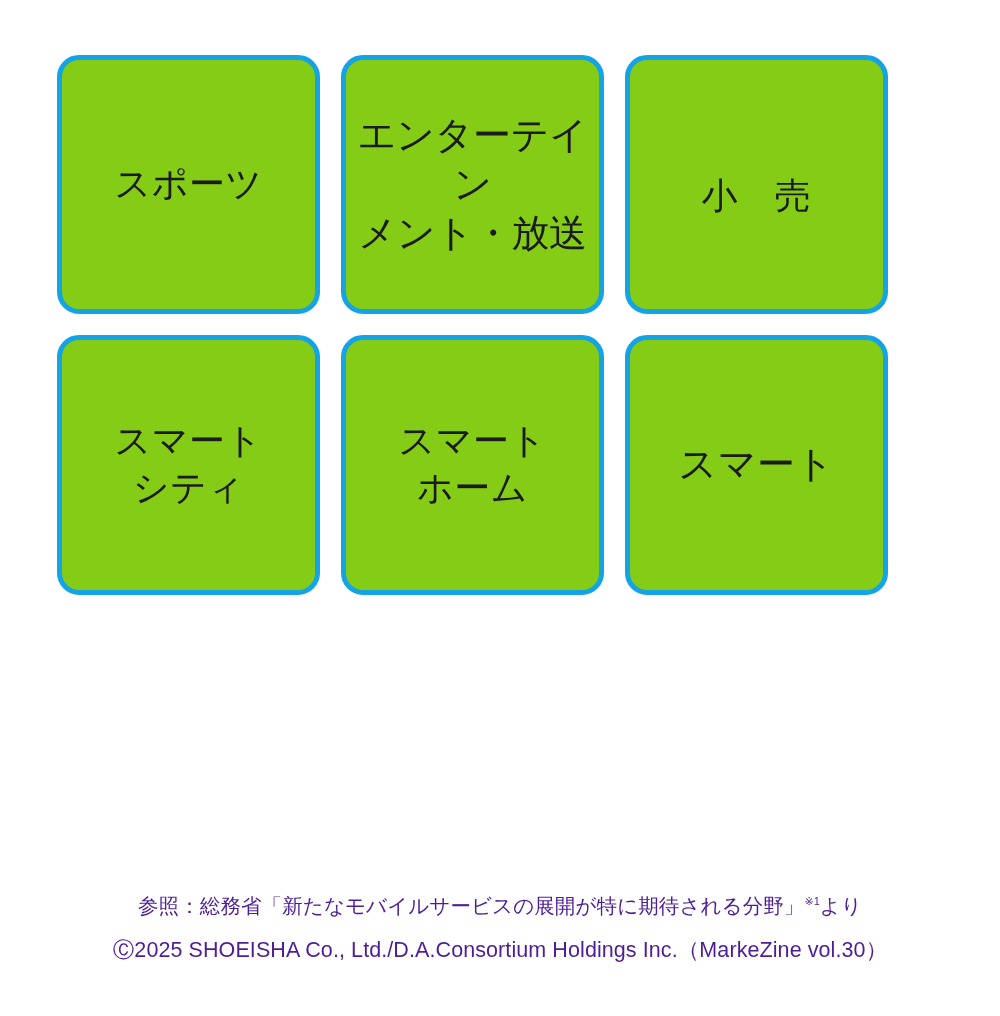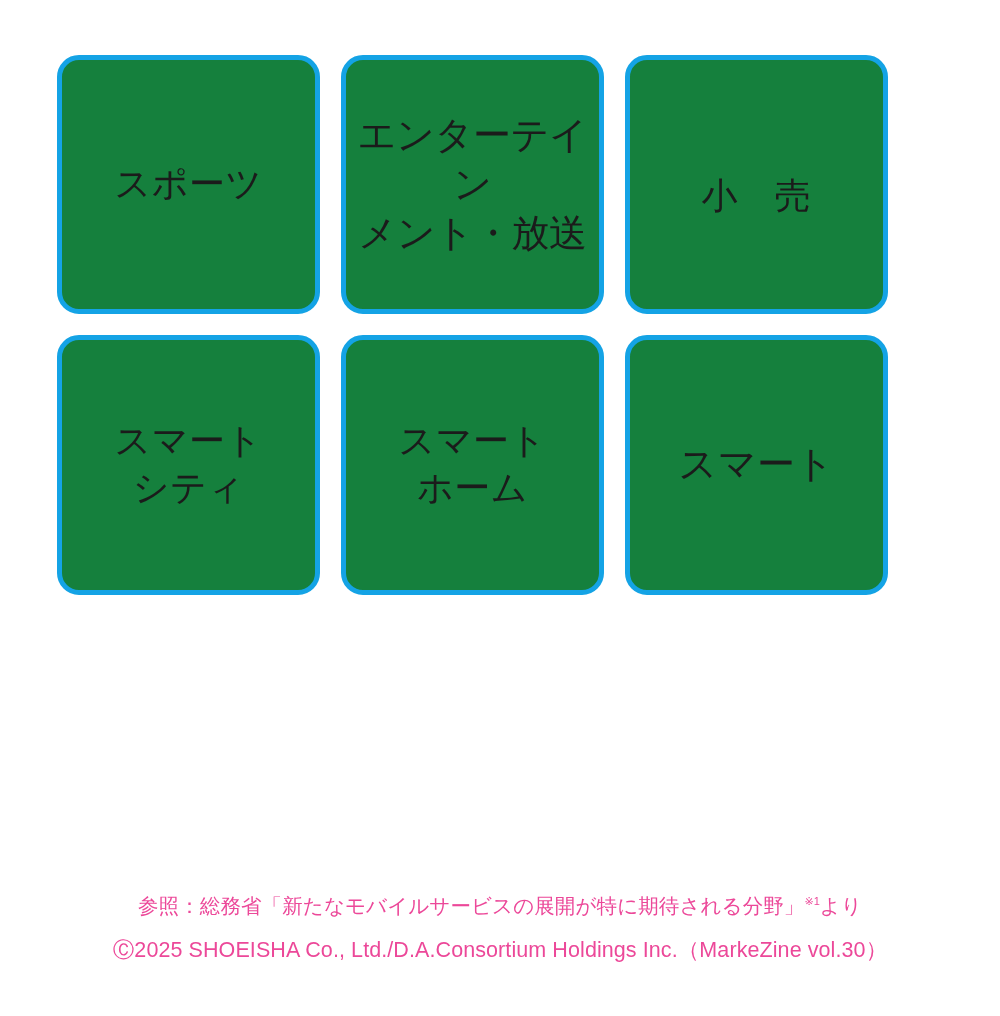--- a/index.html
+++ b/index.html
@@ -35,21 +35,21 @@
     grid-template-columns: repeat(3, 1fr);
     grid-template-rows: repeat(3, 1fr);
     column-gap: 21px;
     row-gap: 21px;
   }
 
   .cell {
     box-sizing: border-box;
     border: 5px solid #14a3e5;
     border-radius: 22px;
-    background: #15803d;
+    background: #84cc16;
     display: flex;
     align-items: center;
     justify-content: center;
     text-align: center;
     padding: 6px 10px;
   }
 
   .cell-label {
     font-size: 36px;
     line-height: 1.30;
@@ -81,21 +81,21 @@
     position: absolute;
     left: 0;
     top: 896px;
     width: 1000px;
     text-align: center;
   }
 
   .caption-line {
     font-size: 20.5px;
     line-height: 1.0;
-    color: #ec4899;
+    color: #4c1d95;
     white-space: nowrap;
   }
 
   .caption-source {
     padding-right: 10px;
     padding-left: 10px;
     letter-spacing: 0.005em;
   }
 
   .caption-source .ref-mark {

